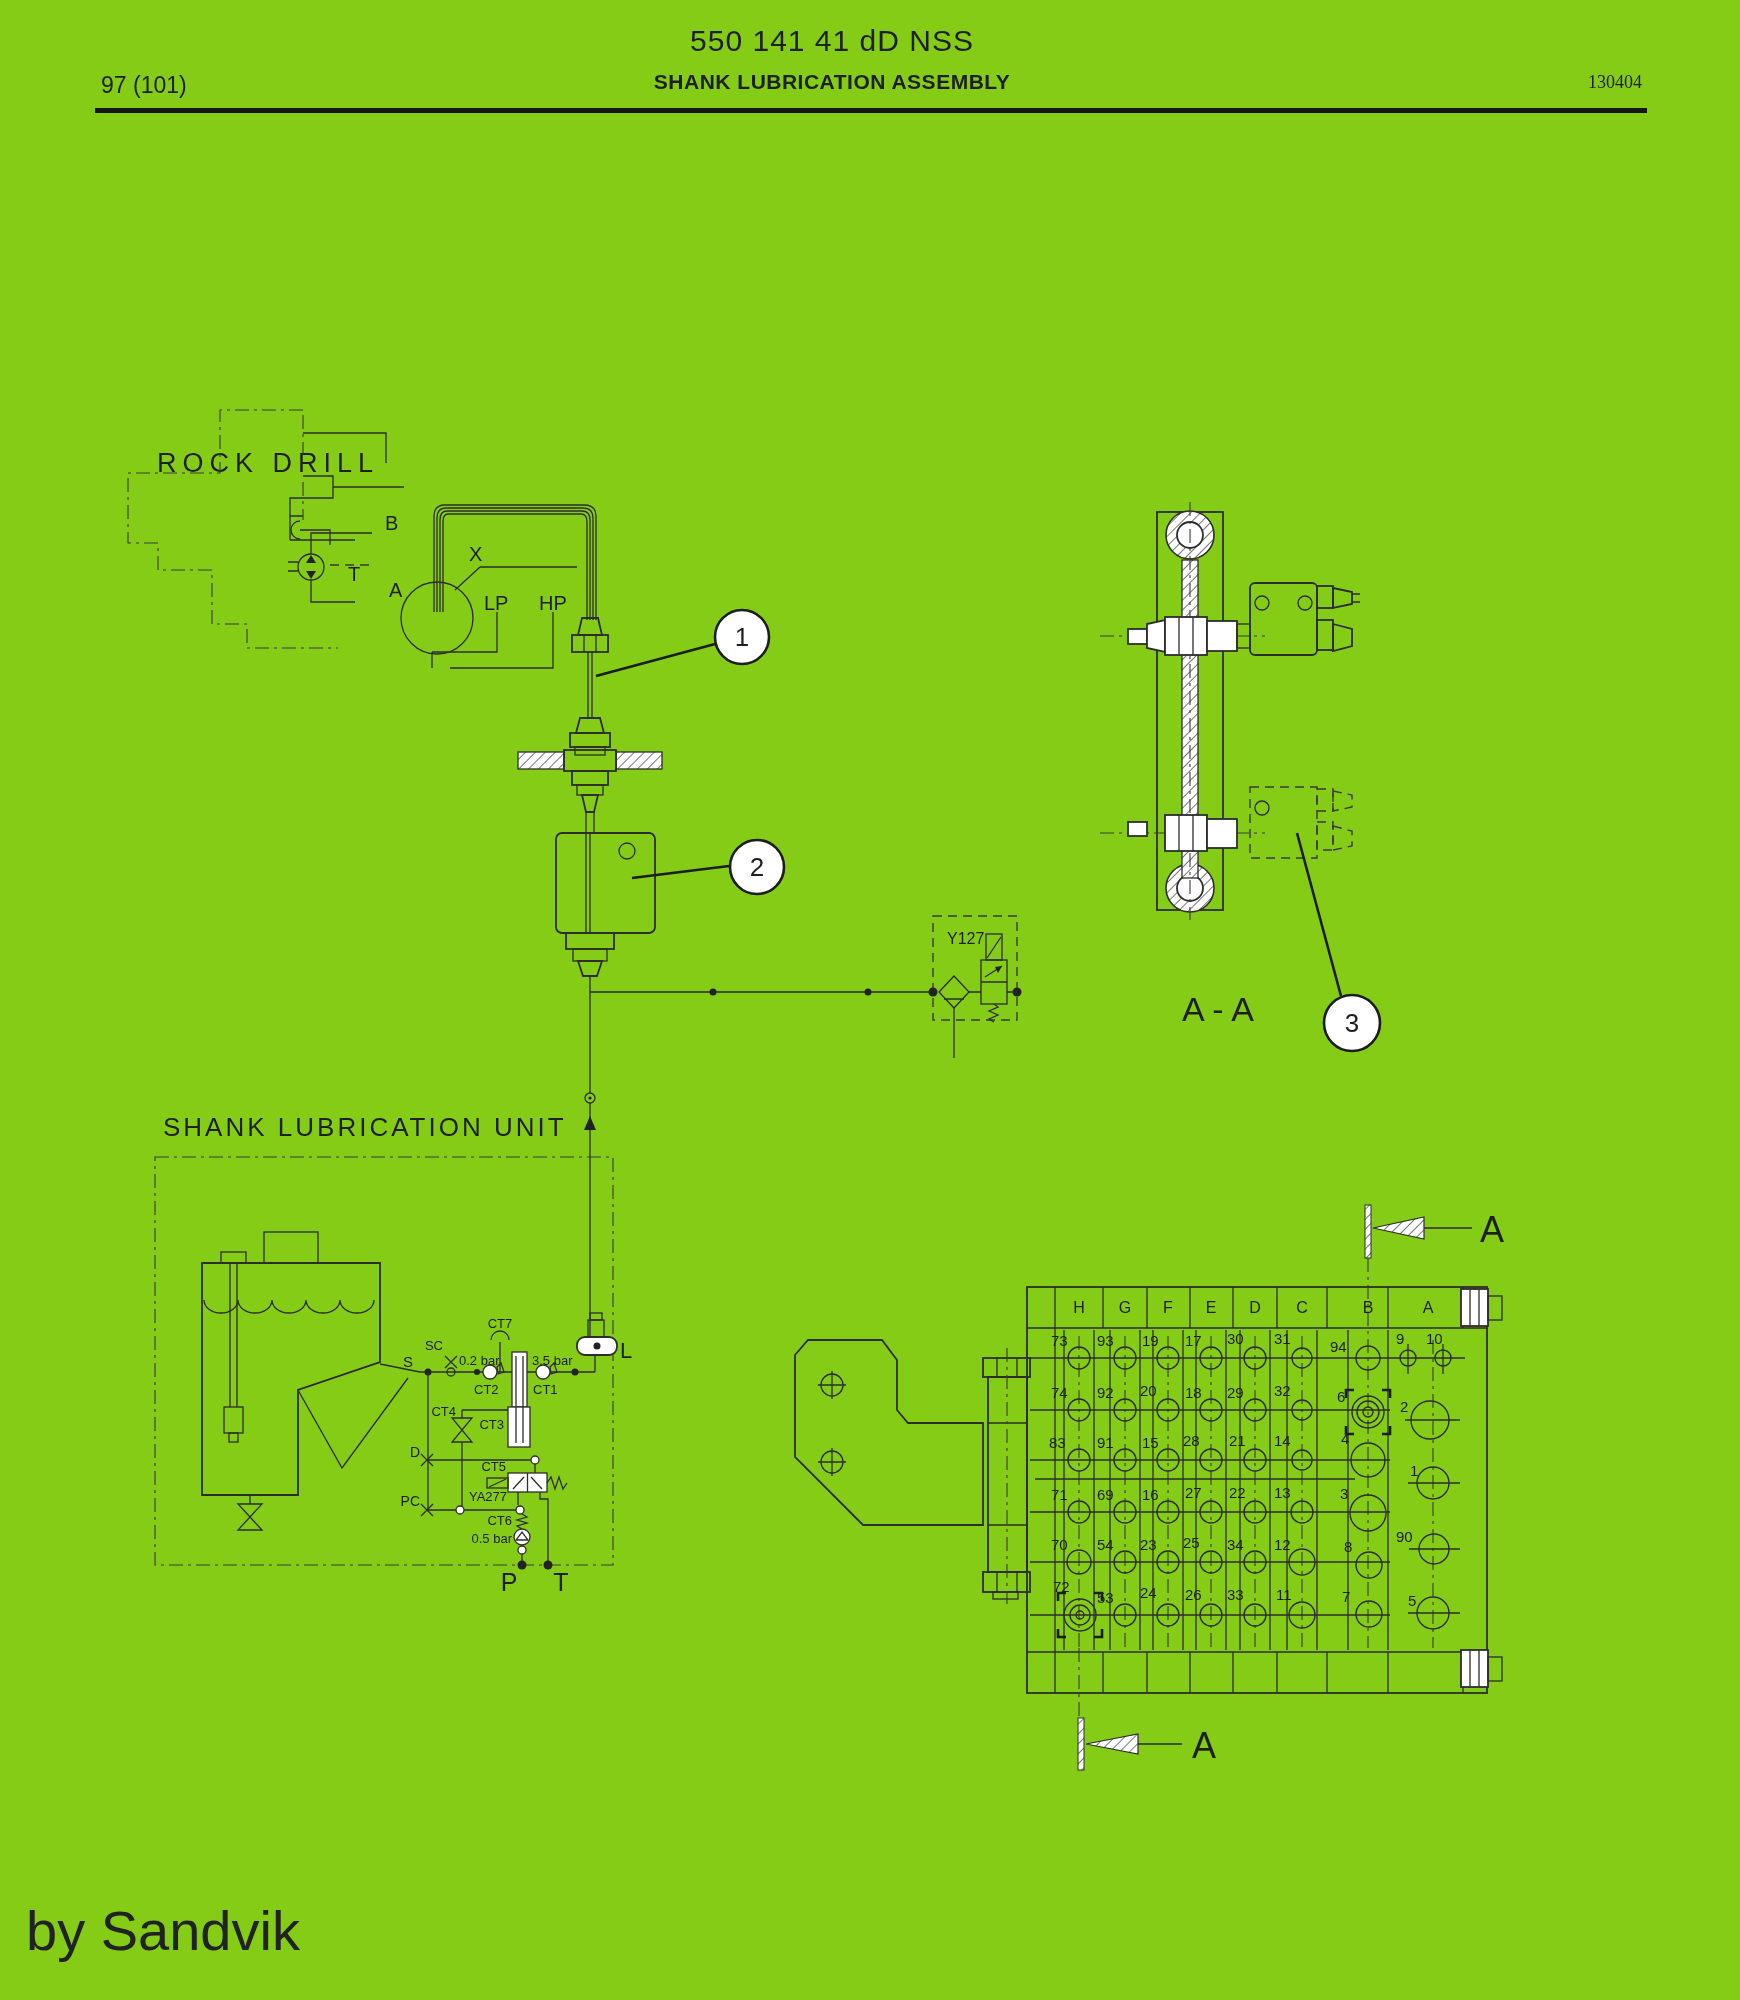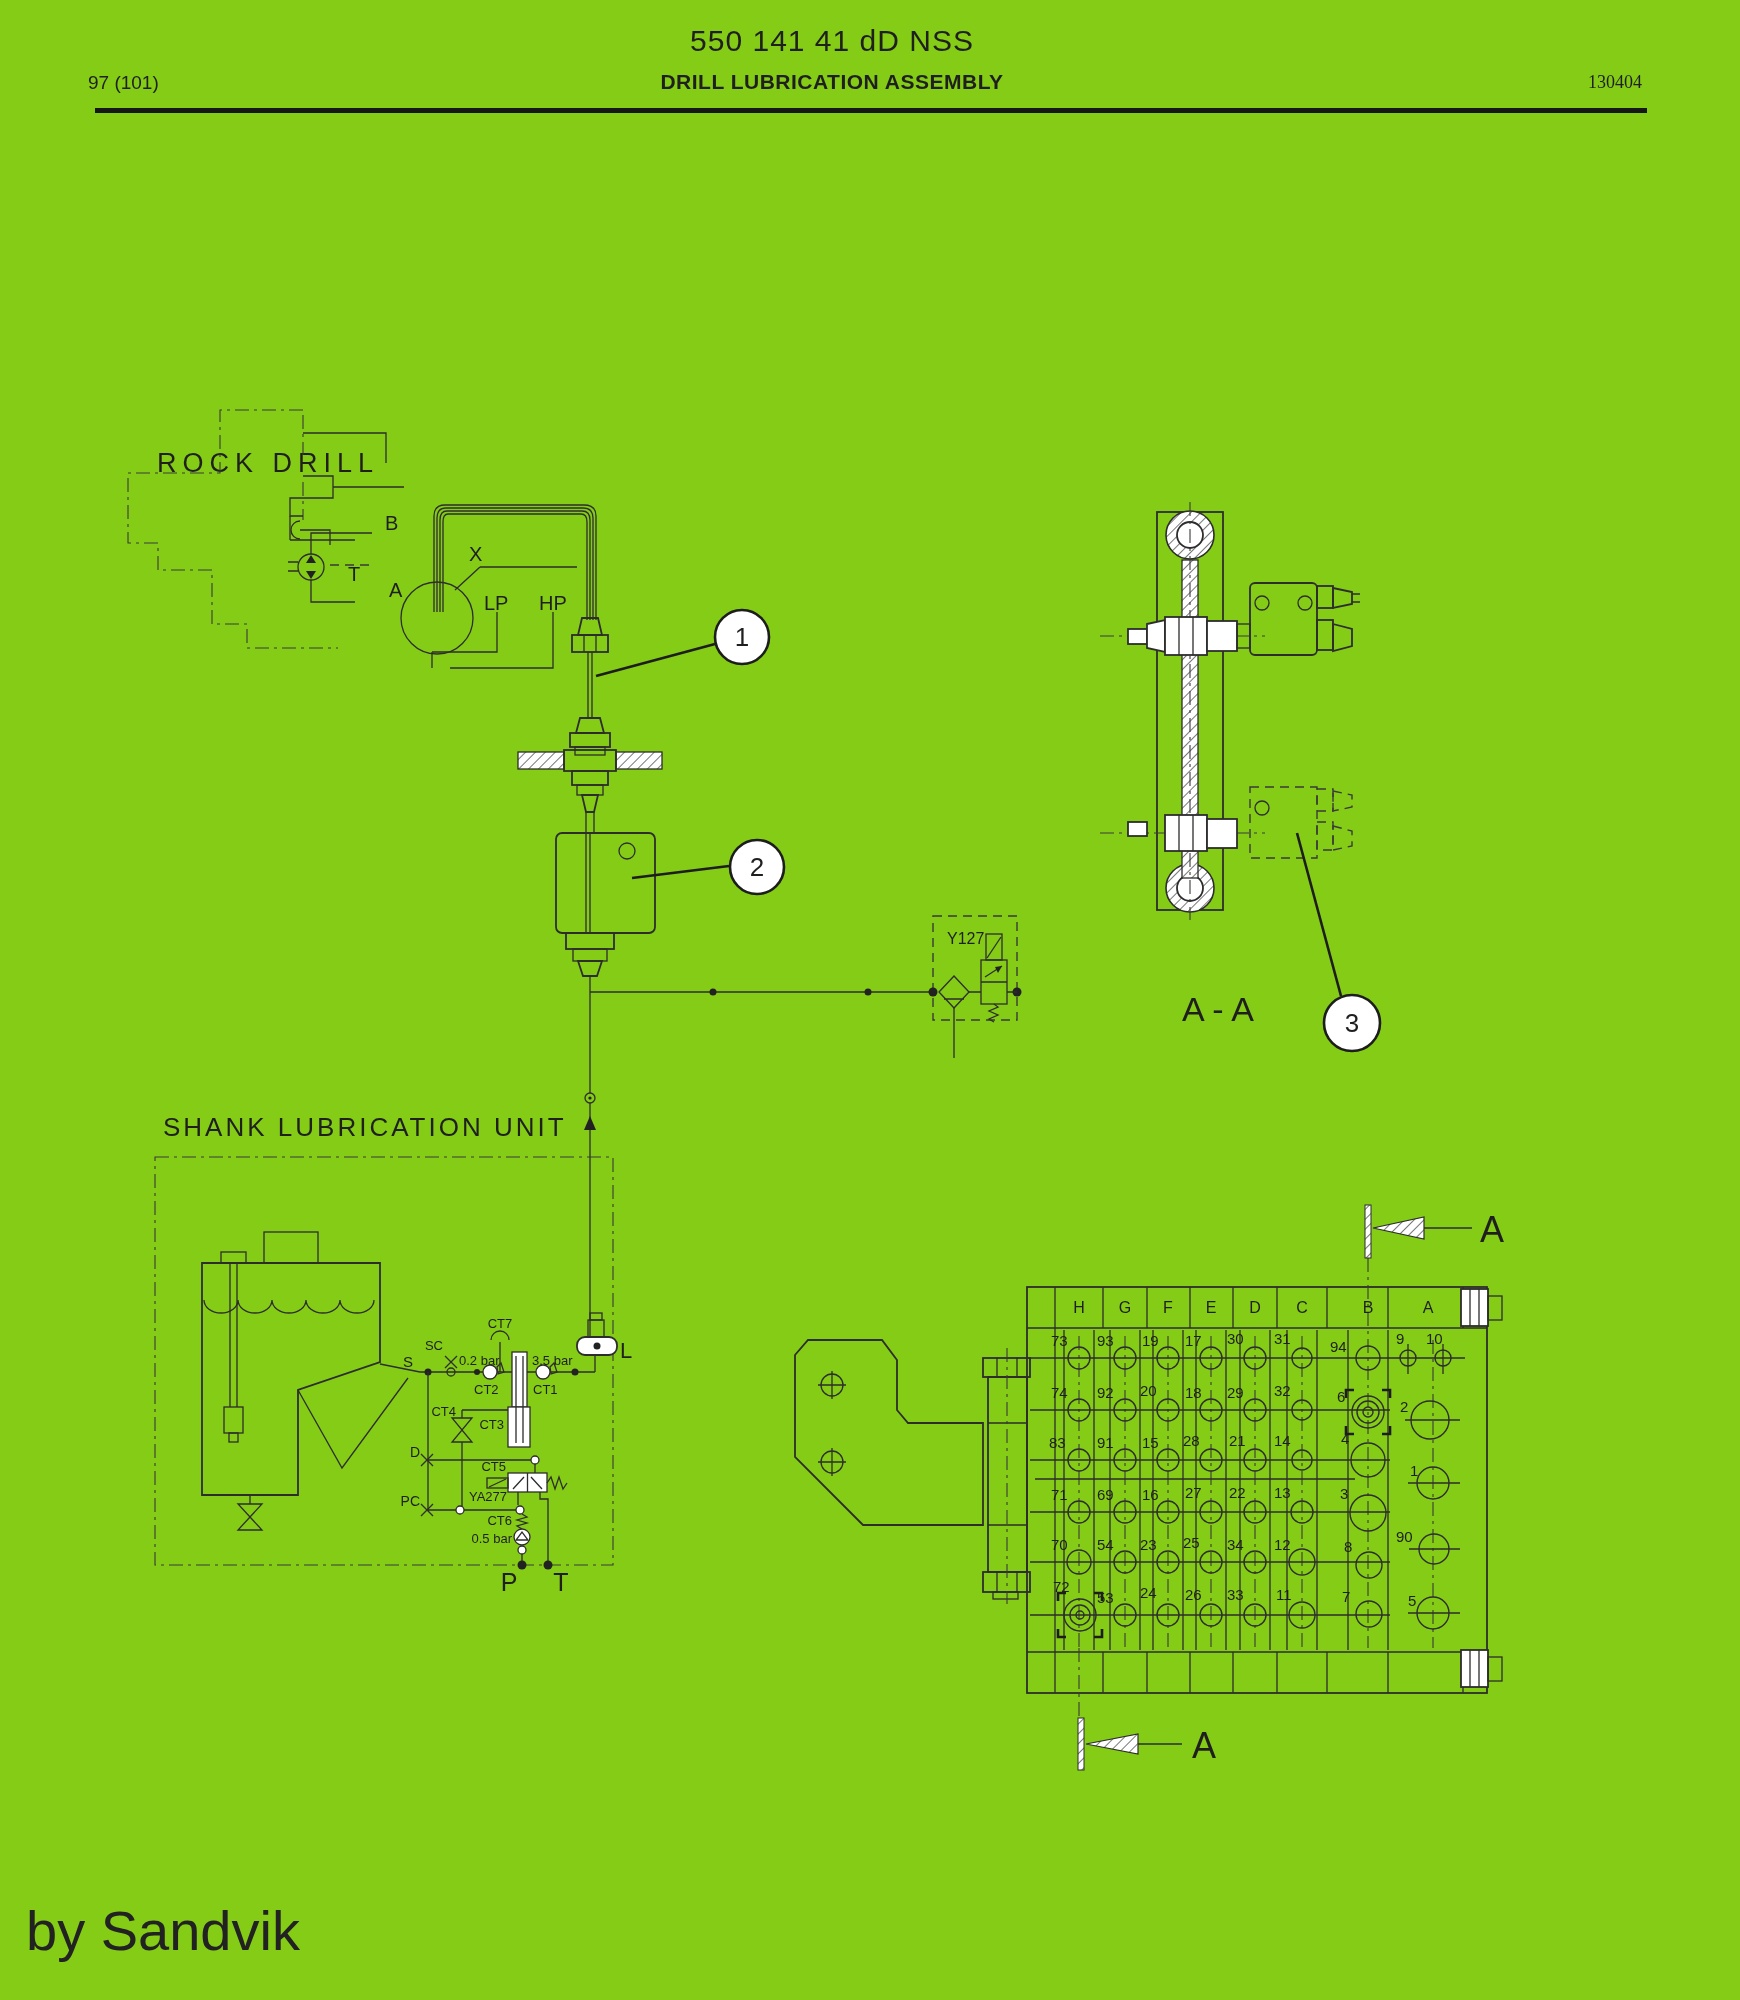--- a/index.html
+++ b/index.html
@@ -2,21 +2,21 @@
 <html><head>
 <meta charset="utf-8">
 <style>
   html,body{margin:0;padding:0;background:#e8e8e8;}
   .page{position:relative;width:1740px;height:2000px;background:#84cc16;overflow:hidden;
         font-family:"Liberation Sans",sans-serif;color:#1f1f1f;}
   .hdr-doc{position:absolute;left:0;top:24px;width:1664px;text-align:center;
            font-size:30px;letter-spacing:1px;}
   .hdr-title{position:absolute;left:0;top:70px;width:1664px;text-align:center;
              font-size:21px;font-weight:bold;letter-spacing:.5px;}
-  .hdr-page{position:absolute;left:88px;top:72px;font-size:19px;}
+  .hdr-page{position:absolute;left:101px;top:72px;font-size:23px;}
   .hdr-date{position:absolute;right:98px;top:72px;font-size:18px;font-family:Liberation Serif, serif;}
   .hdr-rule{position:absolute;left:95px;top:108px;width:1552px;height:5px;background:#161616;}
   .byline{position:absolute;left:26px;top:1898px;font-size:56px;color:#222;letter-spacing:0;}
   svg.drawing{position:absolute;left:0;top:0;}
   .t{font-family:"Liberation Sans",sans-serif;fill:#1f1f1f;}
   .ls6{letter-spacing:6px;} .ls3{letter-spacing:3px;}
   .ln{stroke:#2d2d2d;stroke-width:1.3;fill:none;}
   .ln2{stroke:#2d2d2d;stroke-width:1.8;fill:none;}
   .thk{stroke:#1d1d1d;stroke-width:2.6;fill:none;}
   .dd{stroke:#3a3a3a;stroke-width:1.1;fill:none;stroke-dasharray:14 5 3 5;}
@@ -24,21 +24,21 @@
   .dot{fill:#222;stroke:none;}
   .wh{fill:#fff;}
 </style>
 </head>
 <body>
 
 <div class="page">
 
   <div class="hdr-doc">550 141 41 dD NSS</div>
   <div class="hdr-page">97 (101)</div>
-  <div class="hdr-title">DRILL LUBRICATION ASSEMBLY</div>
+  <div class="hdr-title">SHANK LUBRICATION ASSEMBLY</div>
   <div class="hdr-date">130404</div>
   <div class="hdr-rule"></div>
 
   <svg class="drawing" width="1740" height="2000" viewBox="0 0 1740 2000">
     <defs>
       <pattern id="h1" width="7" height="7" patternTransform="rotate(45)" patternUnits="userSpaceOnUse">
         <rect width="7" height="7" fill="#fff"></rect>
         <line x1="0" y1="0" x2="0" y2="7" stroke="#555" stroke-width="1.6"></line>
       </pattern>
     </defs>

